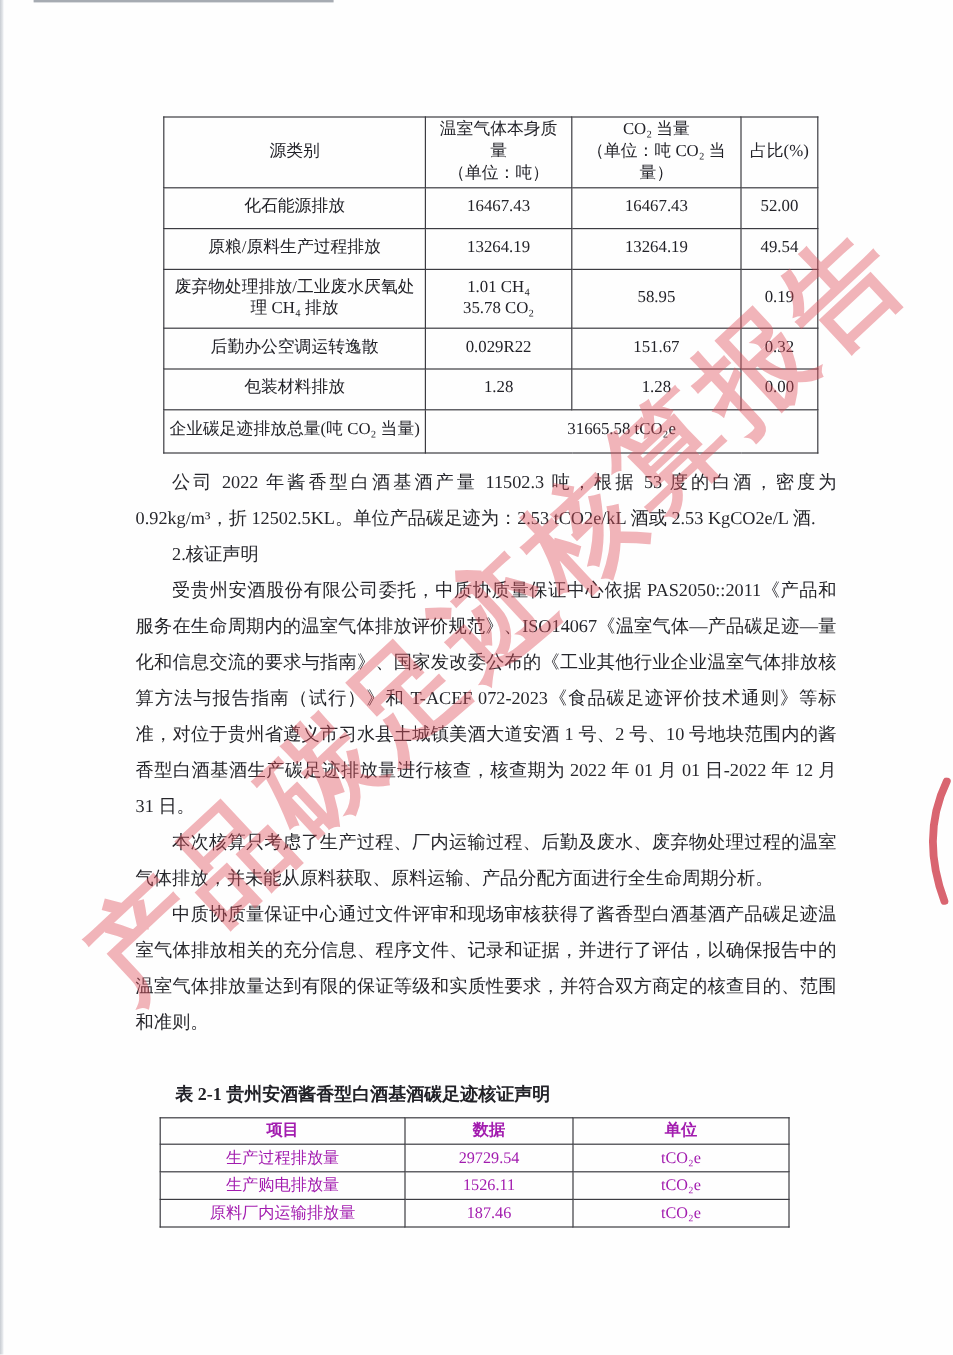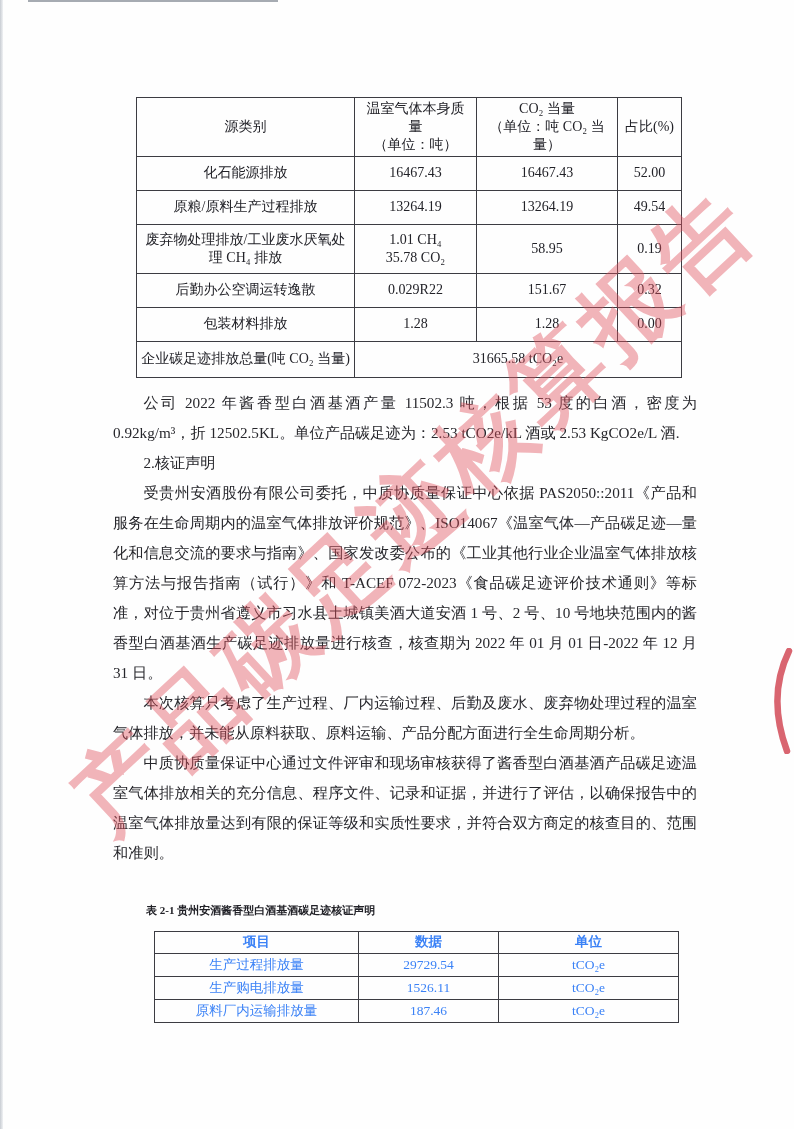--- a/index.html
+++ b/index.html
@@ -36,26 +36,26 @@
   
   .bodytext{
     position:absolute;left:113px;top:388px;width:584px;
     font-size:15.2px;line-height:30px;text-align:justify;
   }
   .bodytext p{margin:0;text-indent:2em;}
 
   
   .t2caption{
     position:absolute;left:146px;top:903px;
-    font-size:11px;font-weight:bold;color:#222228;
+    font-size:15px;font-weight:bold;color:#222228;
   }
   .t2{
-    position:absolute;left:154px;top:931px;width:524px;
+    position:absolute;left:133px;top:931px;width:524px;
     border-collapse:collapse;table-layout:fixed;
-    font-size:13.5px;color:#3b82f6;
+    font-size:13.5px;color:#a21caf;
   }
   .t2 th,.t2 td{
     border:1.6px solid #3c3c42;
     text-align:center;vertical-align:middle;padding:0 2px;line-height:1.2;
   }
   .t2 th{height:21px;font-weight:bold;}
   .t2 td{height:22px;}
 
   
   .watermark{

